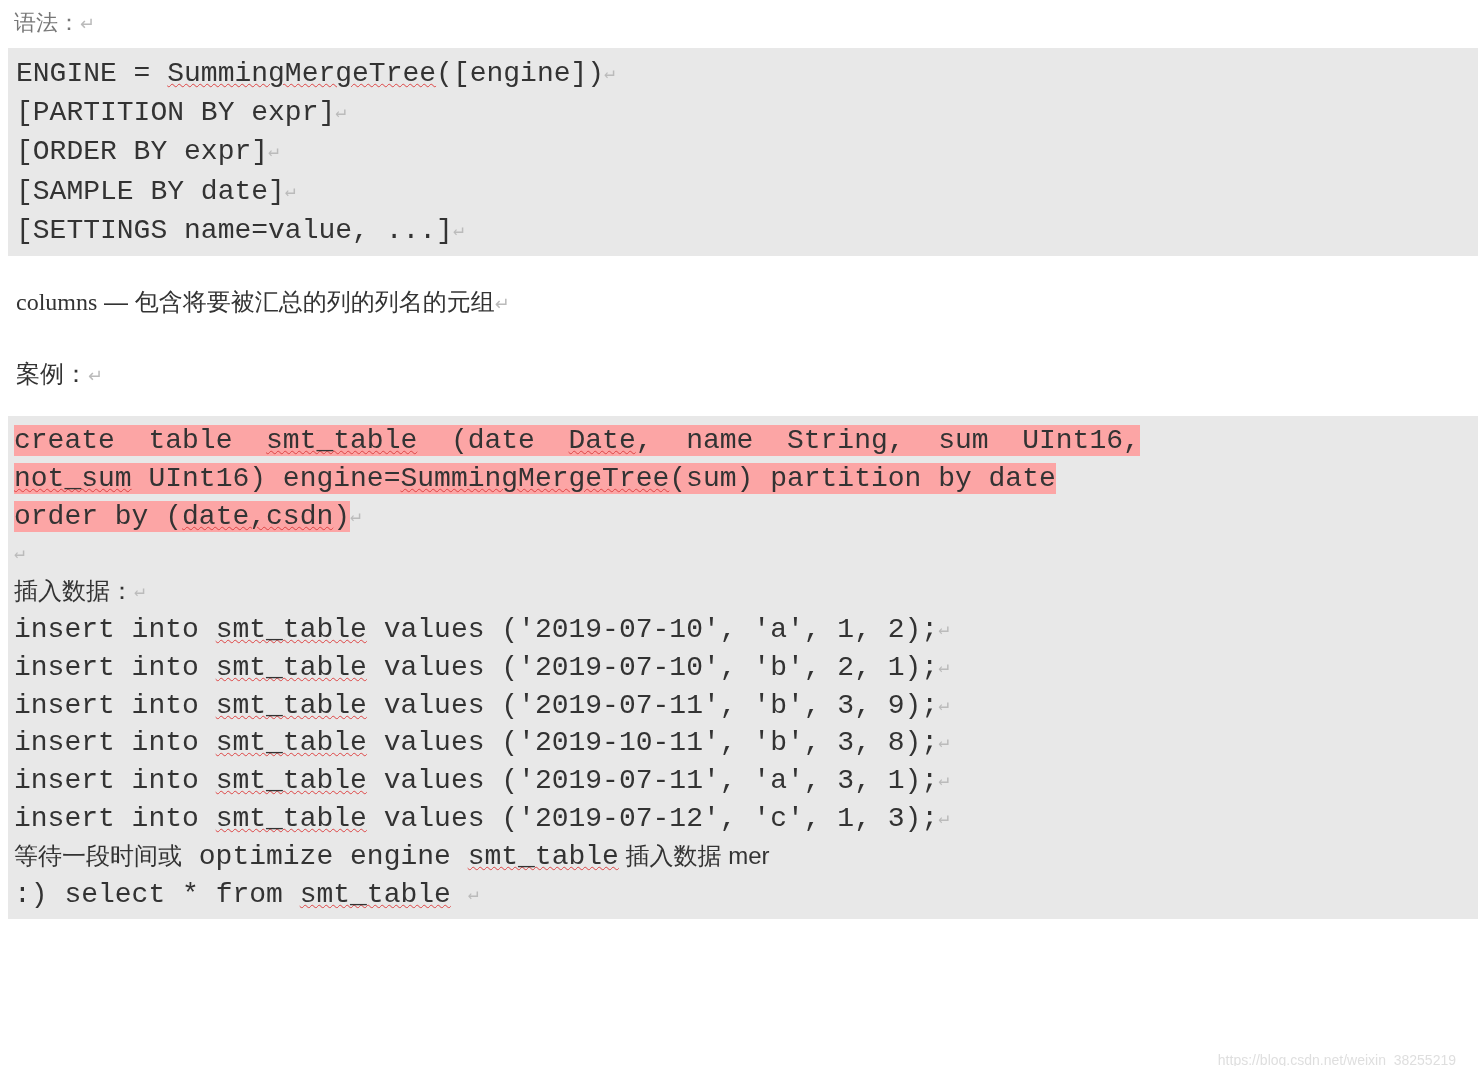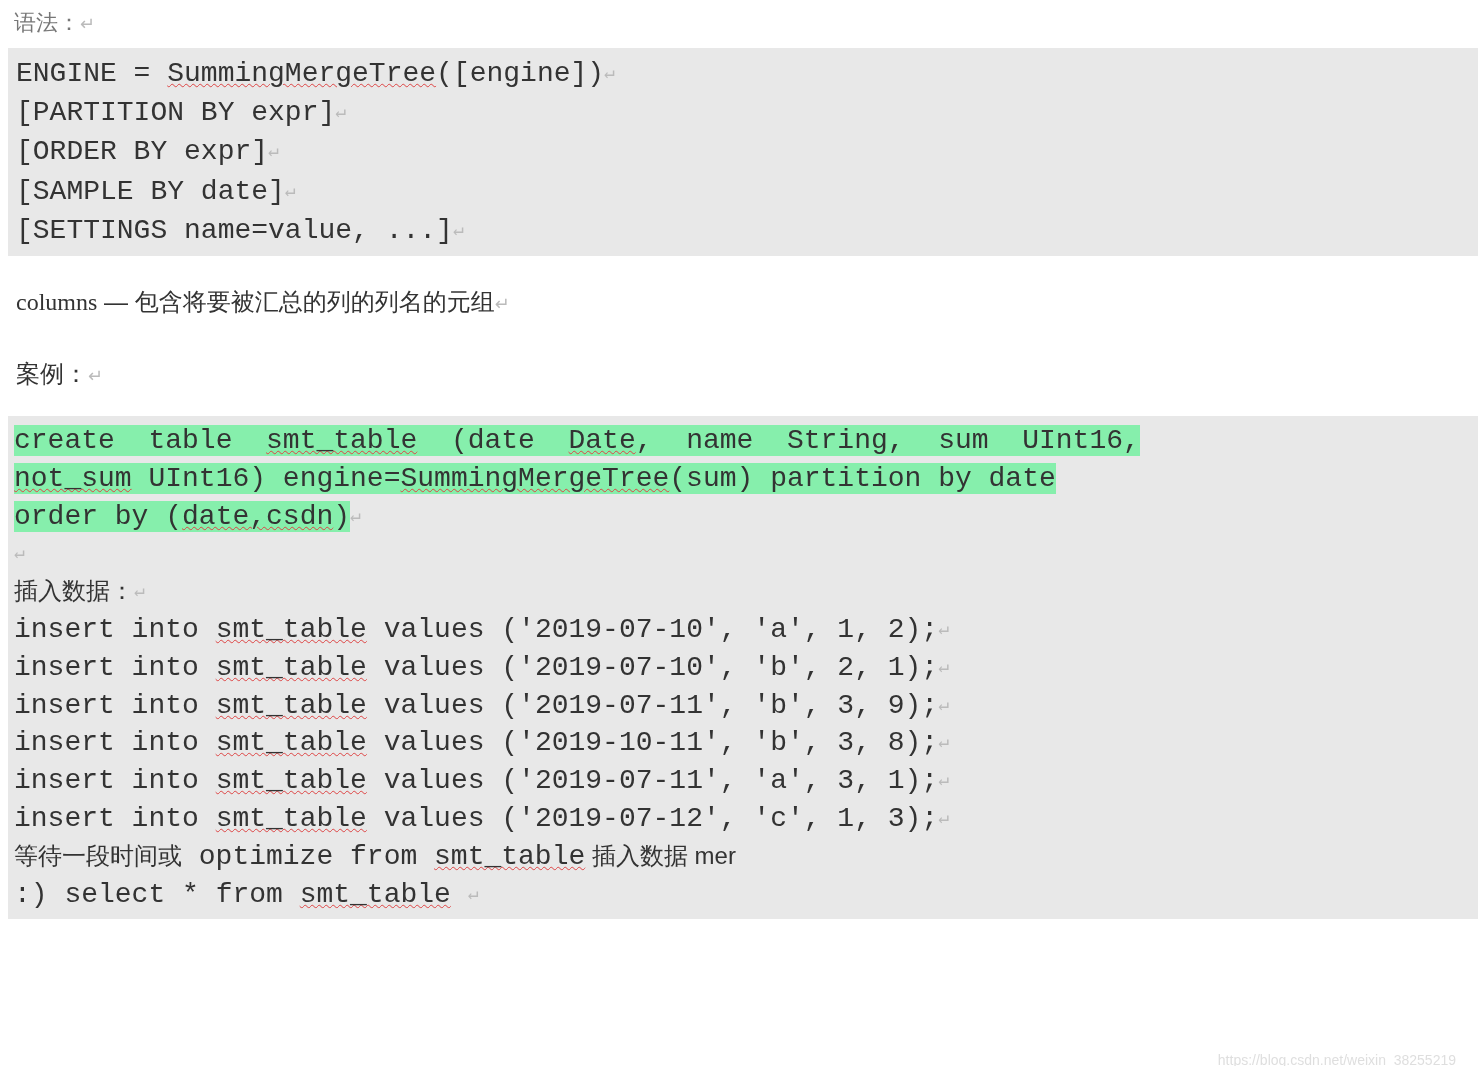--- a/index.html
+++ b/index.html
@@ -41,21 +41,21 @@
     .code-block-2 {
       background: #e8e8e8;
       font-family: "Courier New", Courier, monospace;
       font-size: 28px;
       line-height: 1.35;
       padding: 6px 8px 6px 6px;
       color: #333;
       white-space: pre-wrap;
     }
     .code-block-2 .hl {
-      background: #86efac;
+      background: #fca5a5;
       text-align: center;
     }
     .cn { font-family: "Microsoft YaHei", "PingFang SC", sans-serif; font-size: 24px; text-align: center; }
     .spell-err {
       text-decoration: underline wavy #d44 1px;
       text-underline-offset: 2px;
     }
     .ret {
       color: #bbb;
       font-size: 18px;
@@ -100,18 +100,18 @@
 <span class="hl"><span class="spell-err">not_sum</span><span> UInt16) engine=</span><span class="spell-err">SummingMergeTree</span><span>(sum) partition by date</span></span>
 <span class="hl"><span>order by (</span><span class="spell-err">date,csdn</span><span>)</span></span><span class="ret">↵</span>
 <span class="ret">↵</span>
 <span class="cn">插入数据：</span><span class="ret">↵</span>
 <span><span>insert into </span><span class="spell-err">smt_table</span><span> values ('2019-07-10', 'a', 1, 2);</span></span><span class="ret">↵</span>
 <span><span>insert into </span><span class="spell-err">smt_table</span><span> values ('2019-07-10', 'b', 2, 1);</span></span><span class="ret">↵</span>
 <span><span>insert into </span><span class="spell-err">smt_table</span><span> values ('2019-07-11', 'b', 3, 9);</span></span><span class="ret">↵</span>
 <span><span>insert into </span><span class="spell-err">smt_table</span><span> values ('2019-10-11', 'b', 3, 8);</span></span><span class="ret">↵</span>
 <span><span>insert into </span><span class="spell-err">smt_table</span><span> values ('2019-07-11', 'a', 3, 1);</span></span><span class="ret">↵</span>
 <span><span>insert into </span><span class="spell-err">smt_table</span><span> values ('2019-07-12', 'c', 1, 3);</span></span><span class="ret">↵</span>
-<span><span class="cn">等待一段时间或</span><span> optimize from </span><span class="spell-err">smt_table</span><span class="cn"> 插入数据 mer</span></span>
+<span><span class="cn">等待一段时间或</span><span> optimize engine </span><span class="spell-err">smt_table</span><span class="cn"> 插入数据 mer</span></span>
 <span><span>:) select * from </span><span class="spell-err">smt_table</span></span> <span class="ret">↵</span></div>
 
 <div class="footer-url">https://blog.csdn.net/weixin_38255219</div>
 
 </div>
 
 </body></html>

